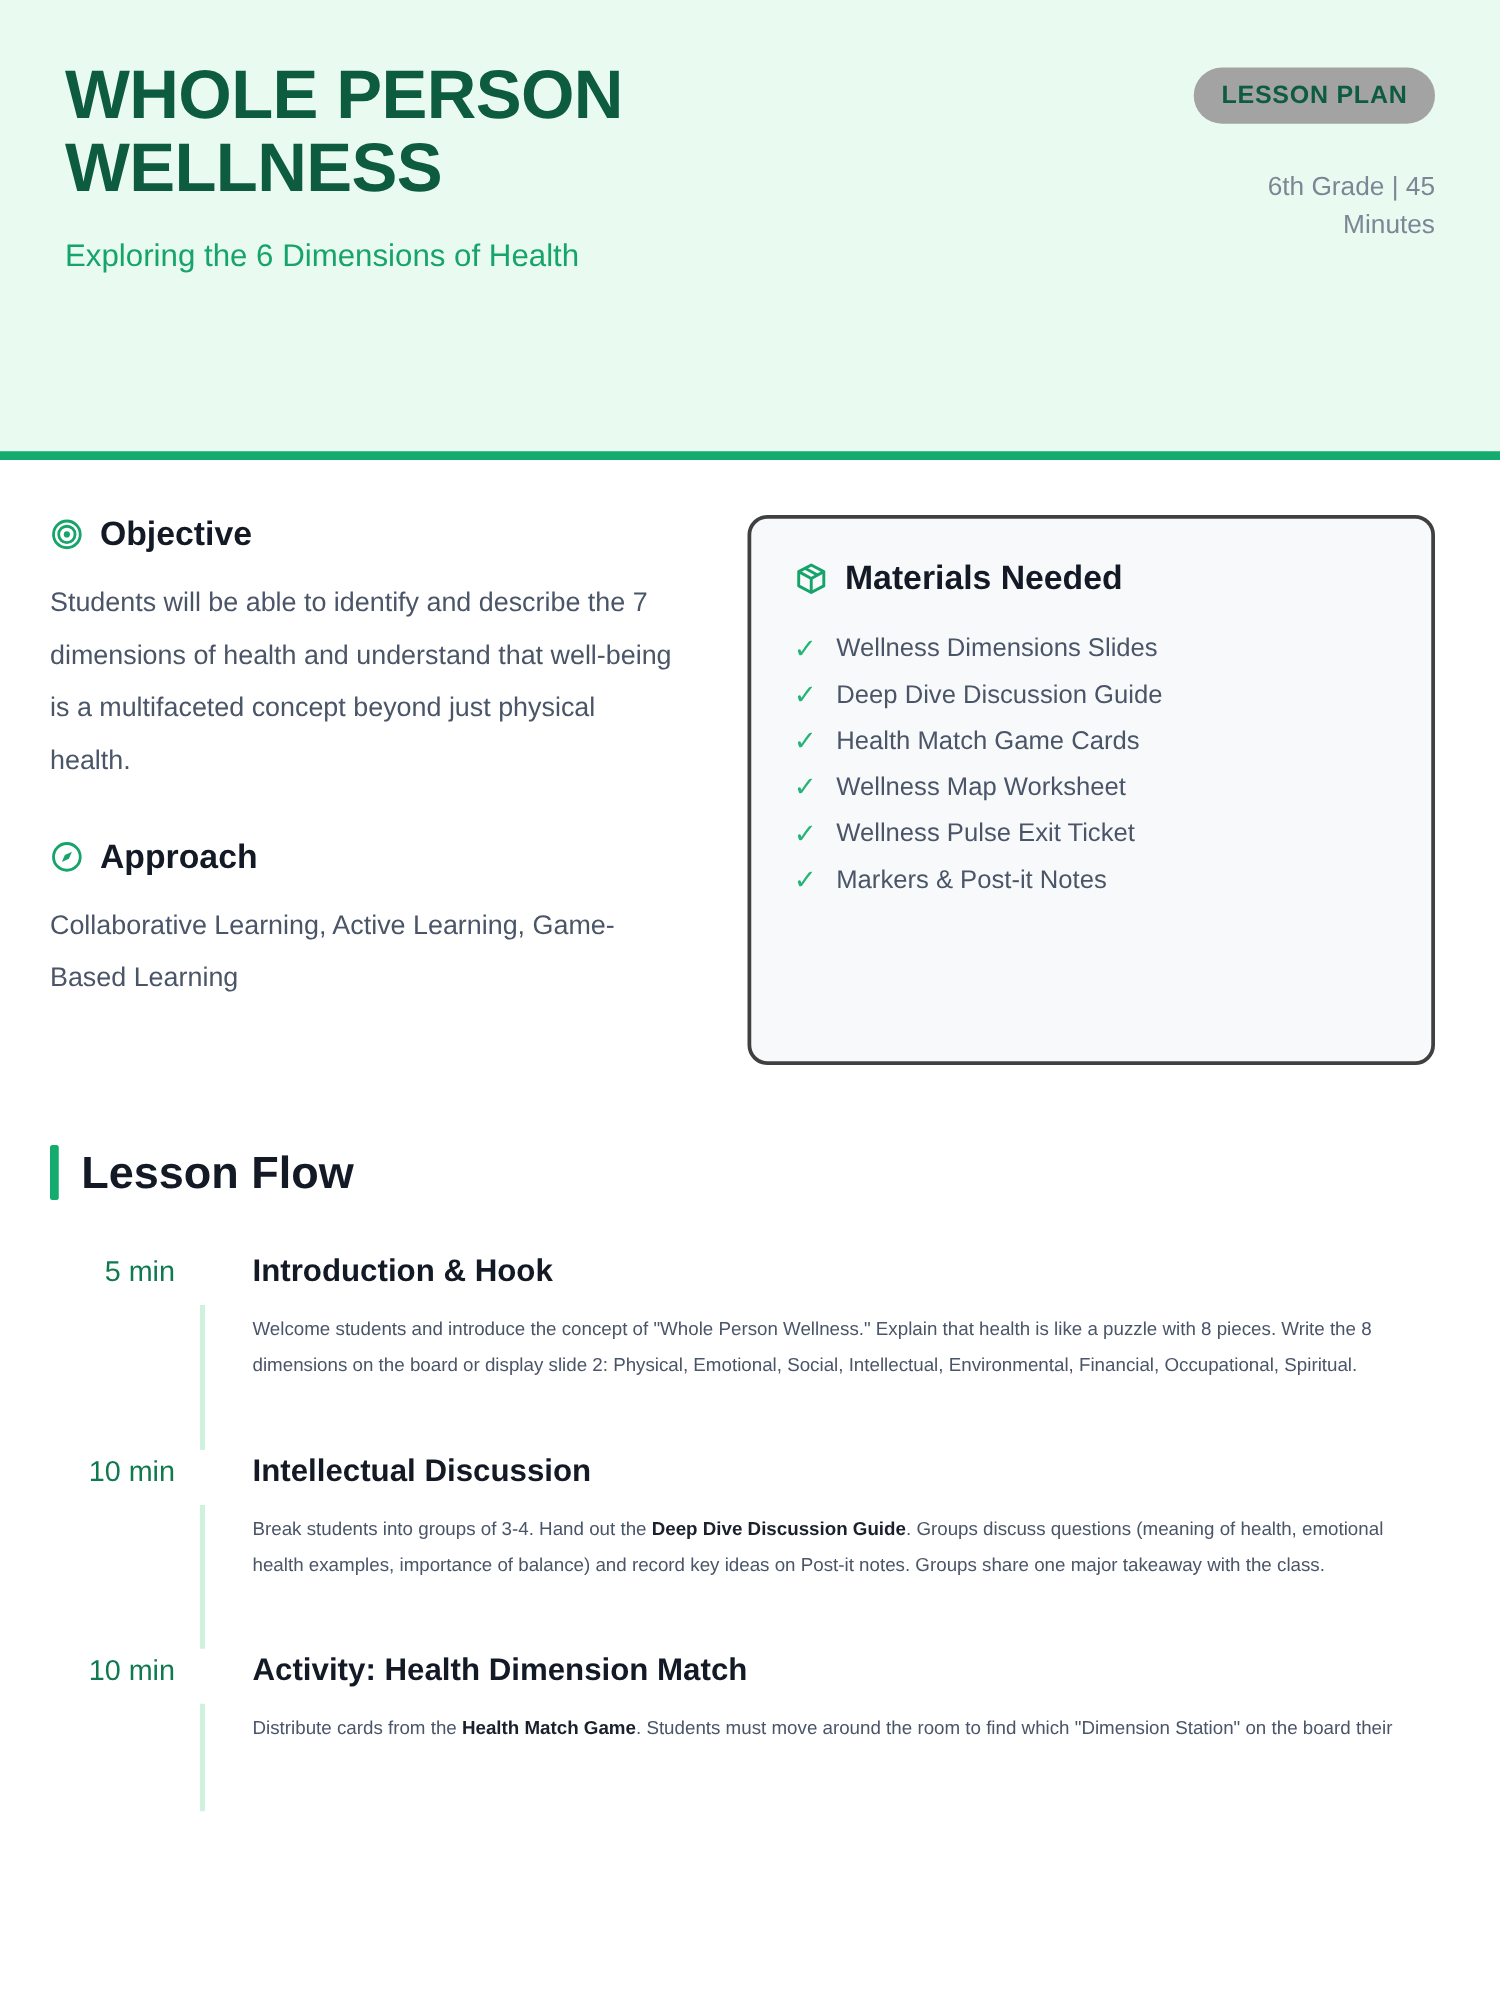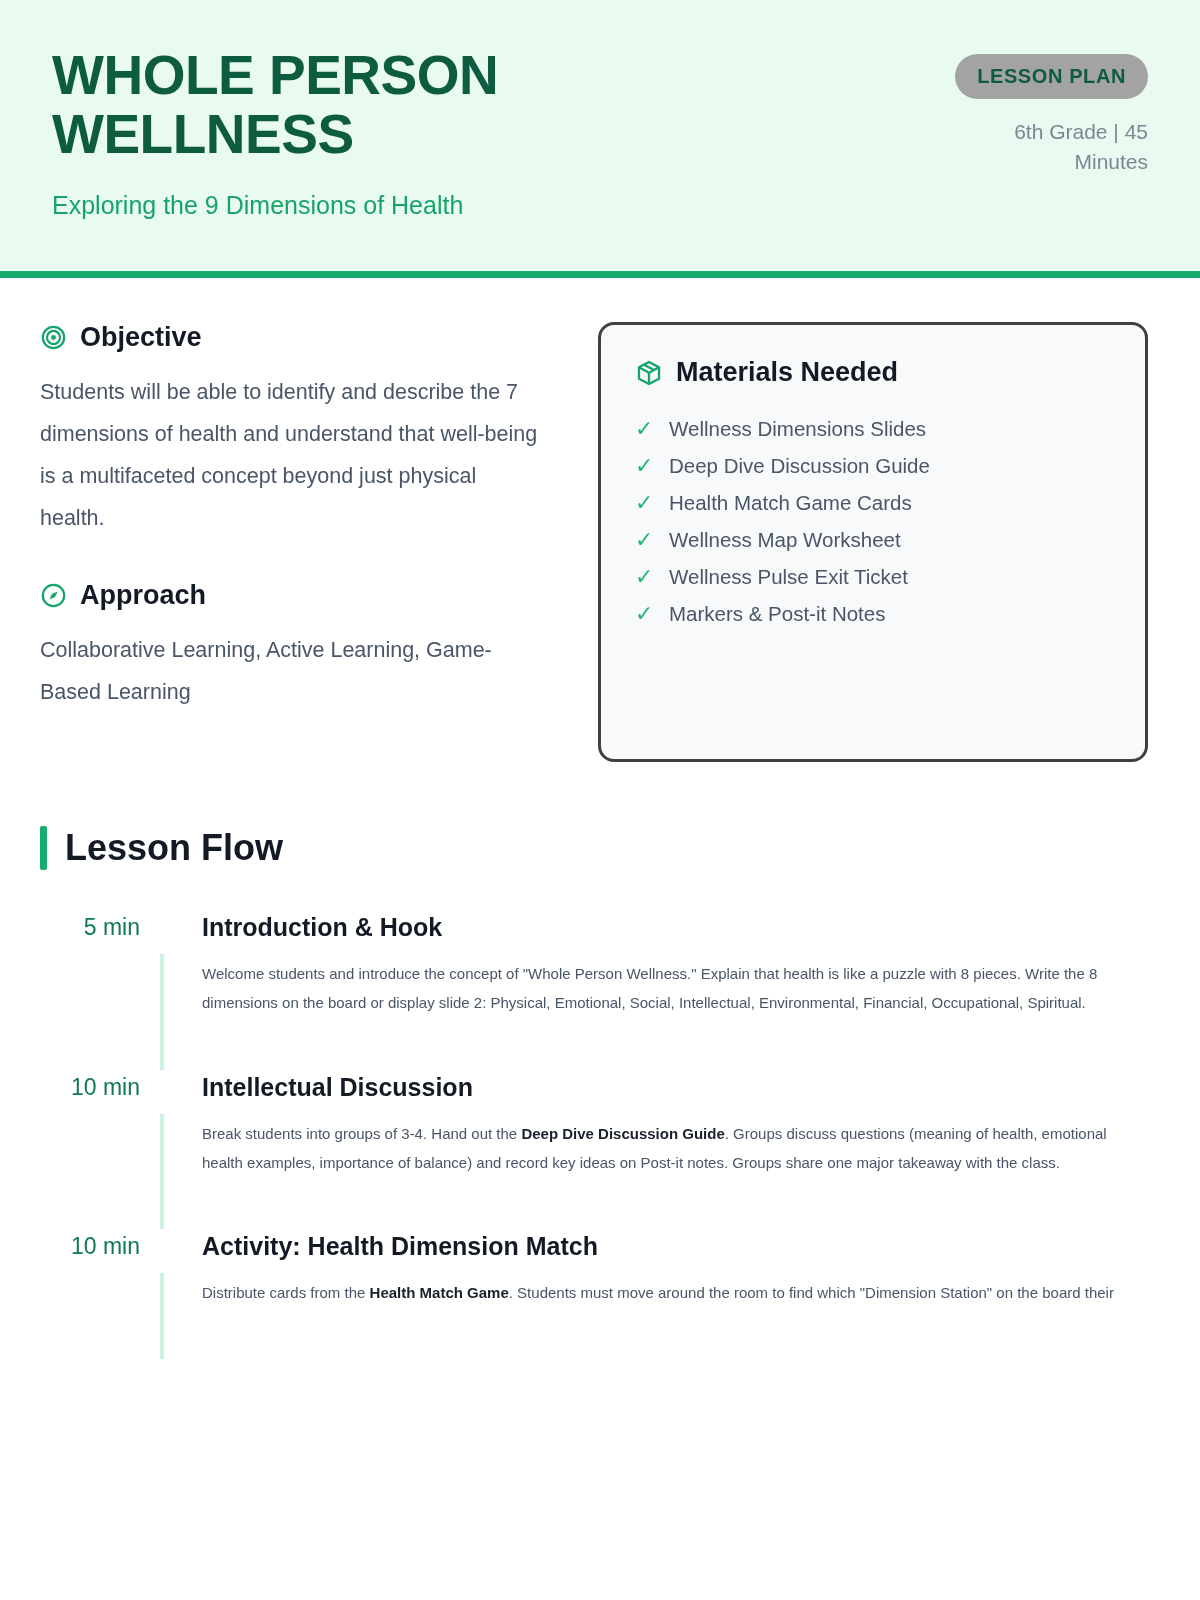--- a/index.html
+++ b/index.html
@@ -17,21 +17,21 @@
 
   
   .header {
     background: #e9fbf1;
     padding: 46px 52px 40px 52px;
     box-sizing: border-box;
     display: flex;
     justify-content: space-between;
     align-items: flex-start;
     border-bottom: 7px solid #13ab6e;
-    height: 278px;
+    height: 368px;
   }
   .header-left {
     max-width: 700px;
   }
   .doc-title {
     font-size: 55px;
     line-height: 1.08;
     font-weight: bold;
     color: #0d5c3f;
     letter-spacing: -0.5px;
@@ -52,21 +52,21 @@
     display: inline-block;
     background: #a3a3a3;
     color: #0d5c3f;
     font-size: 20px;
     font-weight: bold;
     letter-spacing: 0.6px;
     padding: 11px 22px;
     border-radius: 24px;
   }
   .meta {
-    margin-top: 18px;
+    margin-top: 36px;
     font-size: 21px;
     color: #7b8794;
     line-height: 1.45;
     max-width: 200px;
     margin-left: auto;
   }
 
   
   .main {
     padding: 44px 52px 0 40px;
@@ -223,21 +223,21 @@
     color: #1a202c;
     font-weight: bold;
   }
 </style>
 </head>
 <body>
 
 <div class="header">
   <div class="header-left">
     <h1 class="doc-title">WHOLE PERSON WELLNESS</h1>
-    <div class="doc-subtitle">Exploring the 9 Dimensions of Health</div>
+    <div class="doc-subtitle">Exploring the 6 Dimensions of Health</div>
   </div>
   <div class="header-right">
     <div class="badge">LESSON PLAN</div>
     <div class="meta">6th Grade | 45 Minutes</div>
   </div>
 </div>
 
 <div class="main">
 
   <div class="top-grid">

